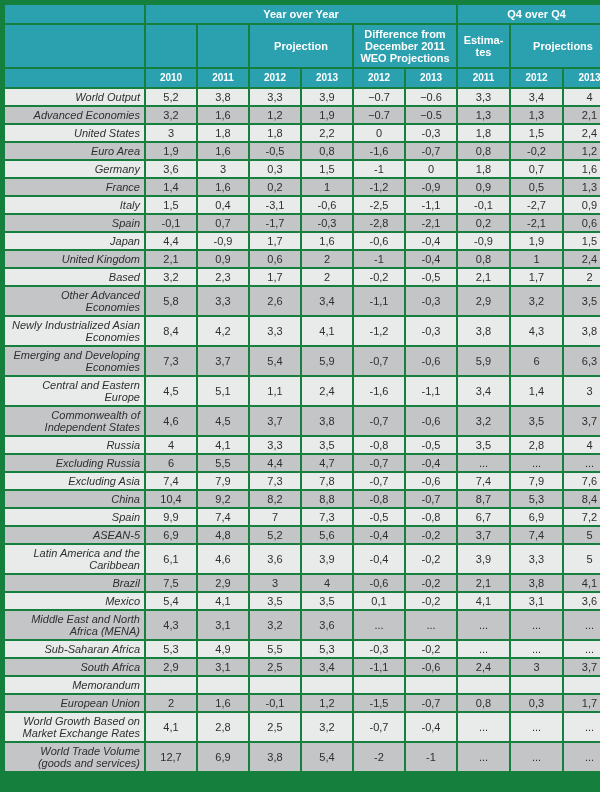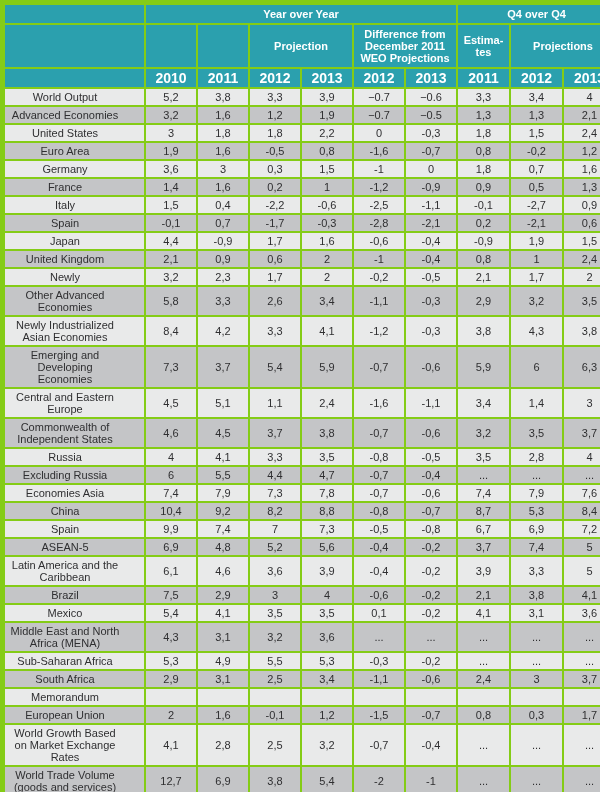--- a/index.html
+++ b/index.html
@@ -6,21 +6,21 @@
     margin: 0;
     padding: 0;
     background: #ffffff;
     font-family: "Liberation Sans", "DejaVu Sans", sans-serif;
   }
   .page {
     width: 600px;
     height: 792px;
     box-sizing: border-box;
     padding: 3px 3px;
-    background: #84cc16;
+    background: #15803d;
   }
   table.weo {
     width: 594px;
     border-collapse: separate;
     border-spacing: 2px;
     table-layout: fixed;
   }
   
   table.weo thead th {
     background: #2ba0ae;
@@ -29,34 +29,35 @@
     font-size: 11px;
     line-height: 12px;
     text-align: center;
     vertical-align: middle;
     padding: 3px 2px;
   }
   table.weo thead th.blank {
     padding: 3px 0;
   }
   table.weo thead tr.years th {
-    font-size: 14px;
+    font-size: 10px;
   }
   
   table.weo td {
     color: #2f2f31;
     font-size: 11px;
     line-height: 12px;
     vertical-align: middle;
     padding: 2px 3px;
   }
   table.weo td.label {
-    text-align: center;
+    text-align: right;
     padding-left: 5px;
-    padding-right: 24px;
+    padding-right: 4px;
+    font-style: italic;
   }
   table.weo td.num {
     text-align: center;
   }
   table.weo tbody tr:nth-child(odd) td  { background: #e9eaea; }
   table.weo tbody tr:nth-child(even) td { background: #c4c5c7; }
 </style>
 </head>
 <body>
 
@@ -172,21 +173,21 @@
           <td class="num">-1,2</td>
           <td class="num">-0,9</td>
           <td class="num">0,9</td>
           <td class="num">0,5</td>
           <td class="num">1,3</td>
         </tr>
         <tr>
           <td class="label">Italy</td>
           <td class="num">1,5</td>
           <td class="num">0,4</td>
-          <td class="num">-2,2</td>
+          <td class="num">-3,1</td>
           <td class="num">-0,6</td>
           <td class="num">-2,5</td>
           <td class="num">-1,1</td>
           <td class="num">-0,1</td>
           <td class="num">-2,7</td>
           <td class="num">0,9</td>
         </tr>
         <tr>
           <td class="label">Spain</td>
           <td class="num">-0,1</td>
@@ -217,21 +218,21 @@
           <td class="num">0,9</td>
           <td class="num">0,6</td>
           <td class="num">2</td>
           <td class="num">-1</td>
           <td class="num">-0,4</td>
           <td class="num">0,8</td>
           <td class="num">1</td>
           <td class="num">2,4</td>
         </tr>
         <tr>
-          <td class="label">Newly</td>
+          <td class="label">Based</td>
           <td class="num">3,2</td>
           <td class="num">2,3</td>
           <td class="num">1,7</td>
           <td class="num">2</td>
           <td class="num">-0,2</td>
           <td class="num">-0,5</td>
           <td class="num">2,1</td>
           <td class="num">1,7</td>
           <td class="num">2</td>
         </tr>
@@ -313,21 +314,21 @@
           <td class="num">5,5</td>
           <td class="num">4,4</td>
           <td class="num">4,7</td>
           <td class="num">-0,7</td>
           <td class="num">-0,4</td>
           <td class="num">...</td>
           <td class="num">...</td>
           <td class="num">...</td>
         </tr>
         <tr>
-          <td class="label">Economies Asia</td>
+          <td class="label">Excluding Asia</td>
           <td class="num">7,4</td>
           <td class="num">7,9</td>
           <td class="num">7,3</td>
           <td class="num">7,8</td>
           <td class="num">-0,7</td>
           <td class="num">-0,6</td>
           <td class="num">7,4</td>
           <td class="num">7,9</td>
           <td class="num">7,6</td>
         </tr>

